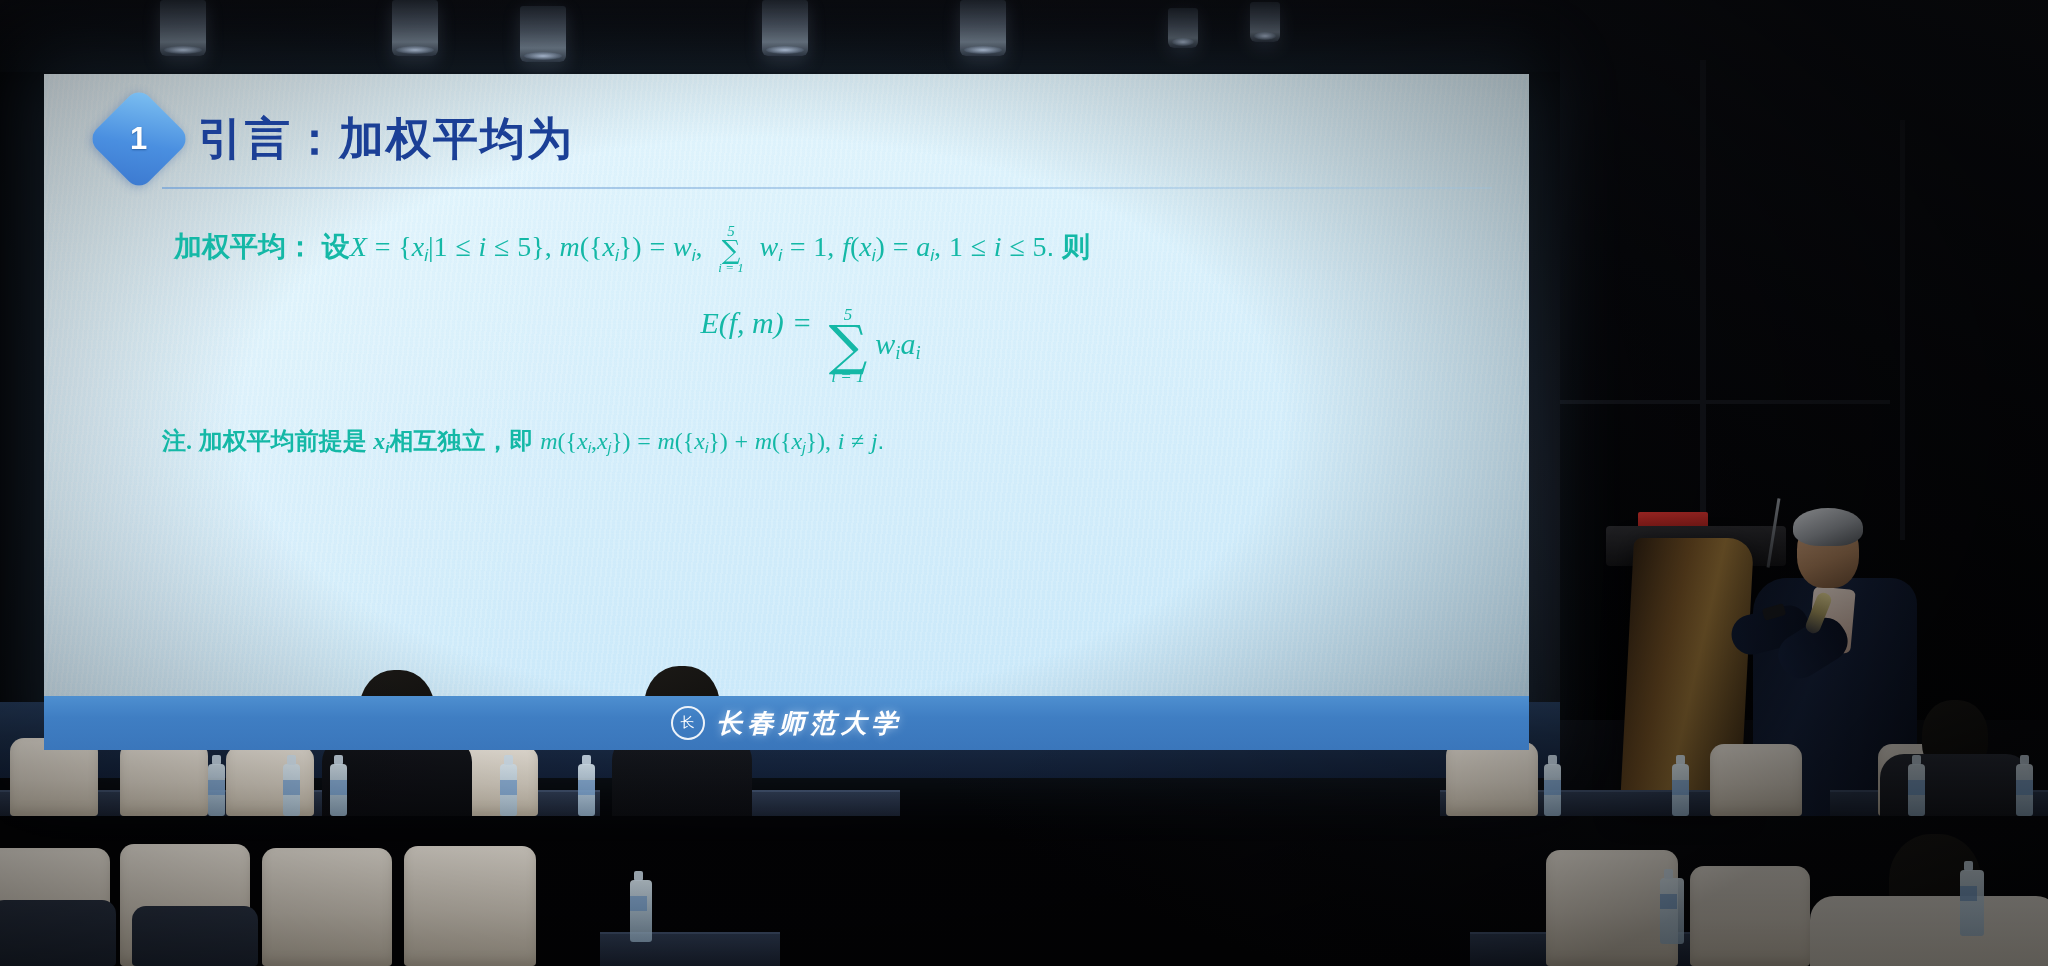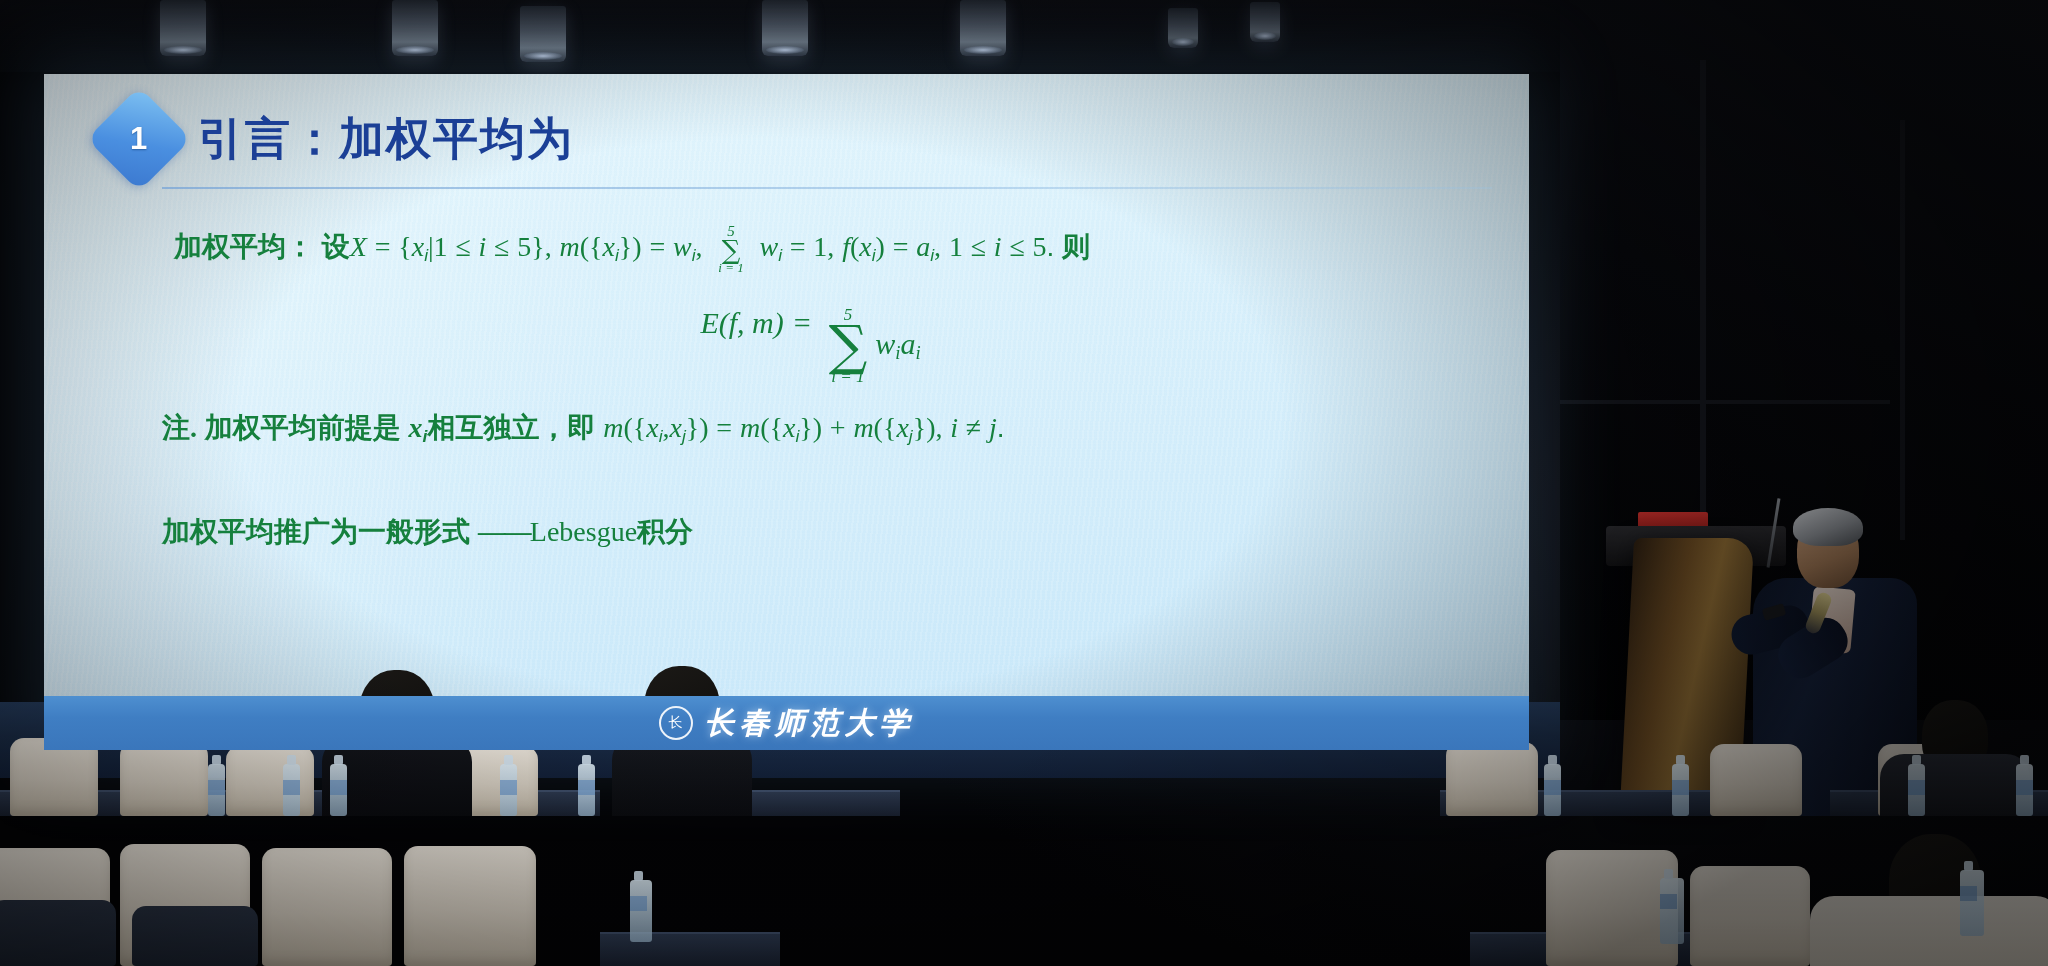--- a/index.html
+++ b/index.html
@@ -92,21 +92,21 @@
   }
   .title-rule {
     position: absolute; left: 118px; top: 113px;
     width: 1330px; height: 2px;
     background: linear-gradient(90deg, rgba(120,165,215,.75), rgba(150,195,230,.25));
   }
 
   
   .body-area {
     position: absolute; left: 118px; top: 150px; right: 70px;
-    color: #15803d;
+    color: #14b8a6;
   }
   .line { font-size: 28px; line-height: 1.42; white-space: nowrap; }
   .cjk { font-family: "Liberation Serif", "DejaVu Serif", serif; font-weight: bold; }
   .math { font-family: "Liberation Serif", "DejaVu Serif", serif; font-style: italic; }
   .upr  { font-style: normal; }
   sub { font-size: .62em; font-style: italic; vertical-align: -0.28em; }
 
   .l1 { margin-left: 12px; }
   .l2 { margin-top: 2px; }
 
@@ -115,40 +115,40 @@
     display: flex; justify-content: center;
     font-size: 30px;
   }
   .sigma-wrap {
     display: inline-flex; flex-direction: column; align-items: center;
     vertical-align: middle; margin: 0 8px; line-height: 1;
   }
   .sigma-wrap .lim { font-size: 17px; font-family: "Liberation Serif", serif; font-style: italic; }
   .sigma-wrap .sig { font-size: 54px; font-family: "DejaVu Serif", serif; line-height: .8; margin: 1px 0; }
 
-  .note-line { margin-top: 24px; font-size: 28px; white-space: nowrap; }
+  .note-line { margin-top: 40px; font-size: 24px; white-space: nowrap; }
   .lebesgue-line { margin-top: 66px; font-size: 28px; white-space: nowrap; }
 
   
   .slide-footer {
     position: absolute; left: 0; right: 0; bottom: 0;
     height: 54px;
     background: linear-gradient(180deg, #4e8fd0 0%, #3f7ec3 40%, #3a76bb 100%);
     display: flex; align-items: center; justify-content: center; gap: 12px;
     z-index: 4;
   }
   .uni-logo {
     width: 34px; height: 34px; border-radius: 50%;
     border: 2px solid rgba(255,255,255,.9);
     display: flex; align-items: center; justify-content: center;
     color: #fff; font-size: 14px;
     font-family: "Liberation Serif", serif;
   }
   .uni-name {
-    color: #fff; font-size: 30px; letter-spacing: 5px;
+    color: #fff; font-size: 26px; letter-spacing: 5px;
     font-family: "Liberation Serif", "DejaVu Serif", serif;
     font-style: italic; font-weight: bold;
     text-shadow: 0 0 8px rgba(220,240,255,.6);
   }
 
   
   .stage-floor {
     position: absolute; left: 0; bottom: 188px; width: 1560px; height: 76px;
     background: linear-gradient(180deg,#243a5a 0%, #1b2d48 45%, #13213a 100%);
   }
@@ -365,24 +365,20 @@
           <span class="math">m</span><span class="math upr">(</span><span class="math upr">{</span><span class="math">x</span><sub>i</sub><span class="math upr">,</span><span class="math">x</span><sub>j</sub><span class="math upr">}</span><span class="math upr">)</span>
           <span class="math upr">=</span>
           <span class="math">m</span><span class="math upr">(</span><span class="math upr">{</span><span class="math">x</span><sub>i</sub><span class="math upr">}</span><span class="math upr">)</span>
           <span class="math upr">+</span>
           <span class="math">m</span><span class="math upr">(</span><span class="math upr">{</span><span class="math">x</span><sub>j</sub><span class="math upr">}</span><span class="math upr">)</span><span class="math upr">,</span>
           <span class="math">i</span>
           <span class="math upr">≠</span>
           <span class="math">j</span>.
         </div>
 
-        <div class="lebesgue-line">
-          <span class="cjk">加权平均推广为一般形式</span>
-          <span style="letter-spacing:-2px;">——</span><span style="font-family:'Liberation Serif',serif;">Lebesgue</span><span class="cjk">积分</span>
-        </div>
 
       </div>
     </div>
 
     <div class="slide-footer">
       <div class="uni-logo">
         <span>长</span>
       </div>
       <div class="uni-name">长春师范大学</div>
     </div>

